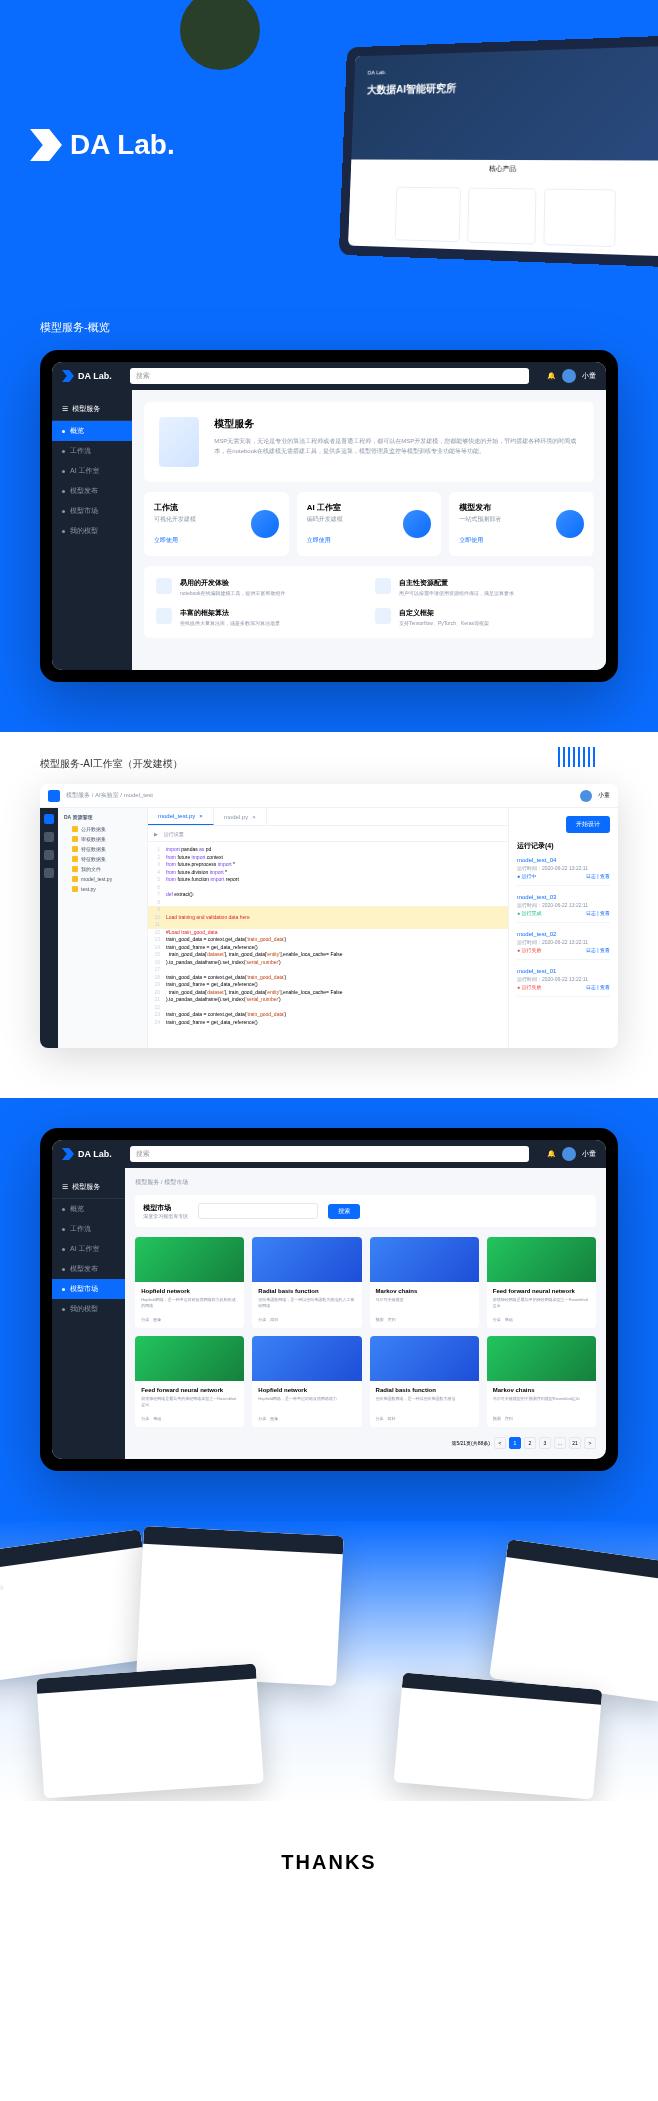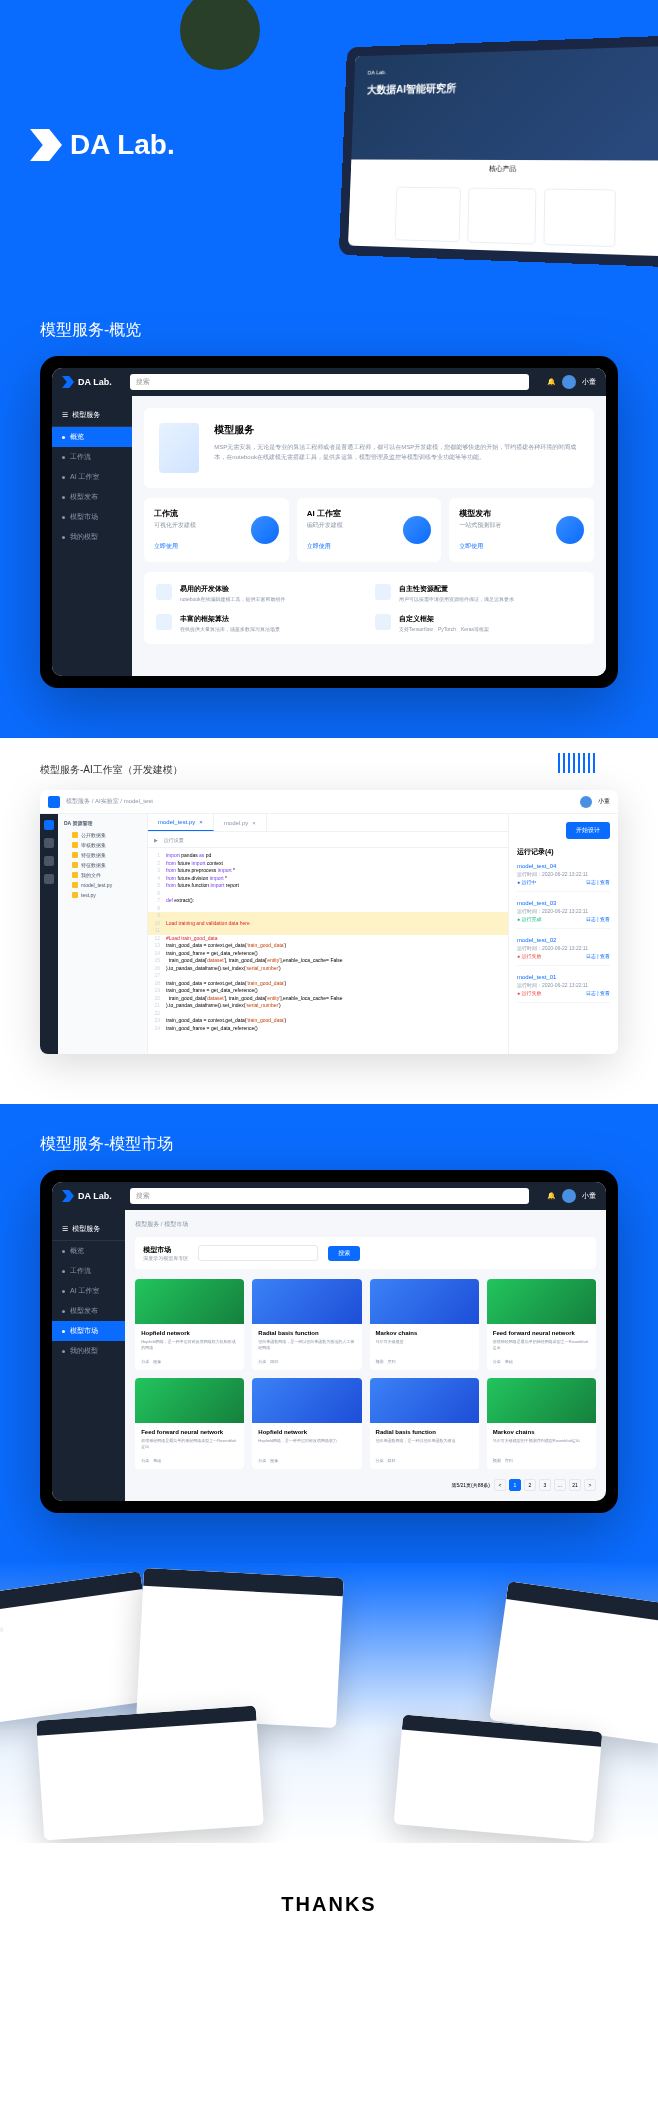--- a/index.html
+++ b/index.html
@@ -7,21 +7,21 @@
 .hero{background:#0a6cff;height:290px;display:flex;align-items:center;padding:30px;position:relative;overflow:hidden}
 .logo-big{color:#fff;font-size:28px;font-weight:bold;display:flex;align-items:center;gap:8px}
 .logo-icon{width:32px;height:32px;background:#fff;clip-path:polygon(0 0,60% 0,100% 50%,60% 100%,0 100%,40% 50%)}
 .tablet{position:absolute;right:-20px;top:40px;width:350px;height:220px;background:#1a2744;border-radius:12px;padding:10px;transform:perspective(800px) rotateY(-15deg) rotateX(5deg)}
 .tablet-screen{width:100%;height:100%;background:#fff;border-radius:6px;overflow:hidden}
 .tablet-hero{height:55%;background:linear-gradient(135deg,#1e3a5f,#2a4a7f);padding:15px;color:#fff;font-size:9px}
 .tablet-cards{display:flex;gap:8px;padding:10px;justify-content:center}
 .tcard{width:70px;height:55px;background:#fff;border:1px solid #e8eef5;border-radius:4px}
 .plant{position:absolute;top:-10px;left:180px;width:80px;height:80px;border-radius:50%;background:#2a3f2a}
 .section{background:#0a6cff;padding:30px 40px 50px}
-.section-title{color:#fff;font-size:16px;margin-bottom:15px}
+.section-title{color:#fff;font-size:11px;margin-bottom:15px}
 .device{background:#000;border-radius:18px;padding:12px;box-shadow:0 20px 60px rgba(0,0,0,0.3)}
 .device-screen{background:#f5f7fa;border-radius:10px;overflow:hidden;min-height:300px}
 .app-header{height:28px;background:#1a2332;display:flex;align-items:center;padding:0 10px;gap:8px}
 .logo-small{color:#fff;font-size:9px;font-weight:bold;display:flex;align-items:center;gap:4px}
 .logo-icon-sm{width:12px;height:12px;background:#0a6cff;clip-path:polygon(0 0,60% 0,100% 50%,60% 100%,0 100%,40% 50%)}
 .search-bar{flex:1;height:16px;background:#fff;border-radius:3px;margin:0 10px;font-size:7px;padding:0 6px;display:flex;align-items:center;color:#999}
 .header-right{display:flex;gap:6px;align-items:center;color:#fff;font-size:7px}
 .avatar{width:14px;height:14px;border-radius:50%;background:#4a90e2}
 .app-body{display:flex;min-height:280px}
 .sidebar{width:80px;background:#1a2332;padding:8px 0}
@@ -399,21 +399,20 @@
                 <span style="color:#0a6cff">日志 | 查看</span>
               </div>
             </div>
           </div>
       </div>
     </div>
   </div>
 </div>
 
 <div class="section">
-  <div class="section-title">模型服务-模型市场</div>
   <div class="device">
     <div class="device-screen">
       <div class="app-header">
         <div class="logo-small">
           <div class="logo-icon-sm"></div>
           <span>DA Lab.</span>
         </div>
         <div class="search-bar">搜索</div>
         <div class="header-right">
           <span>🔔</span>

